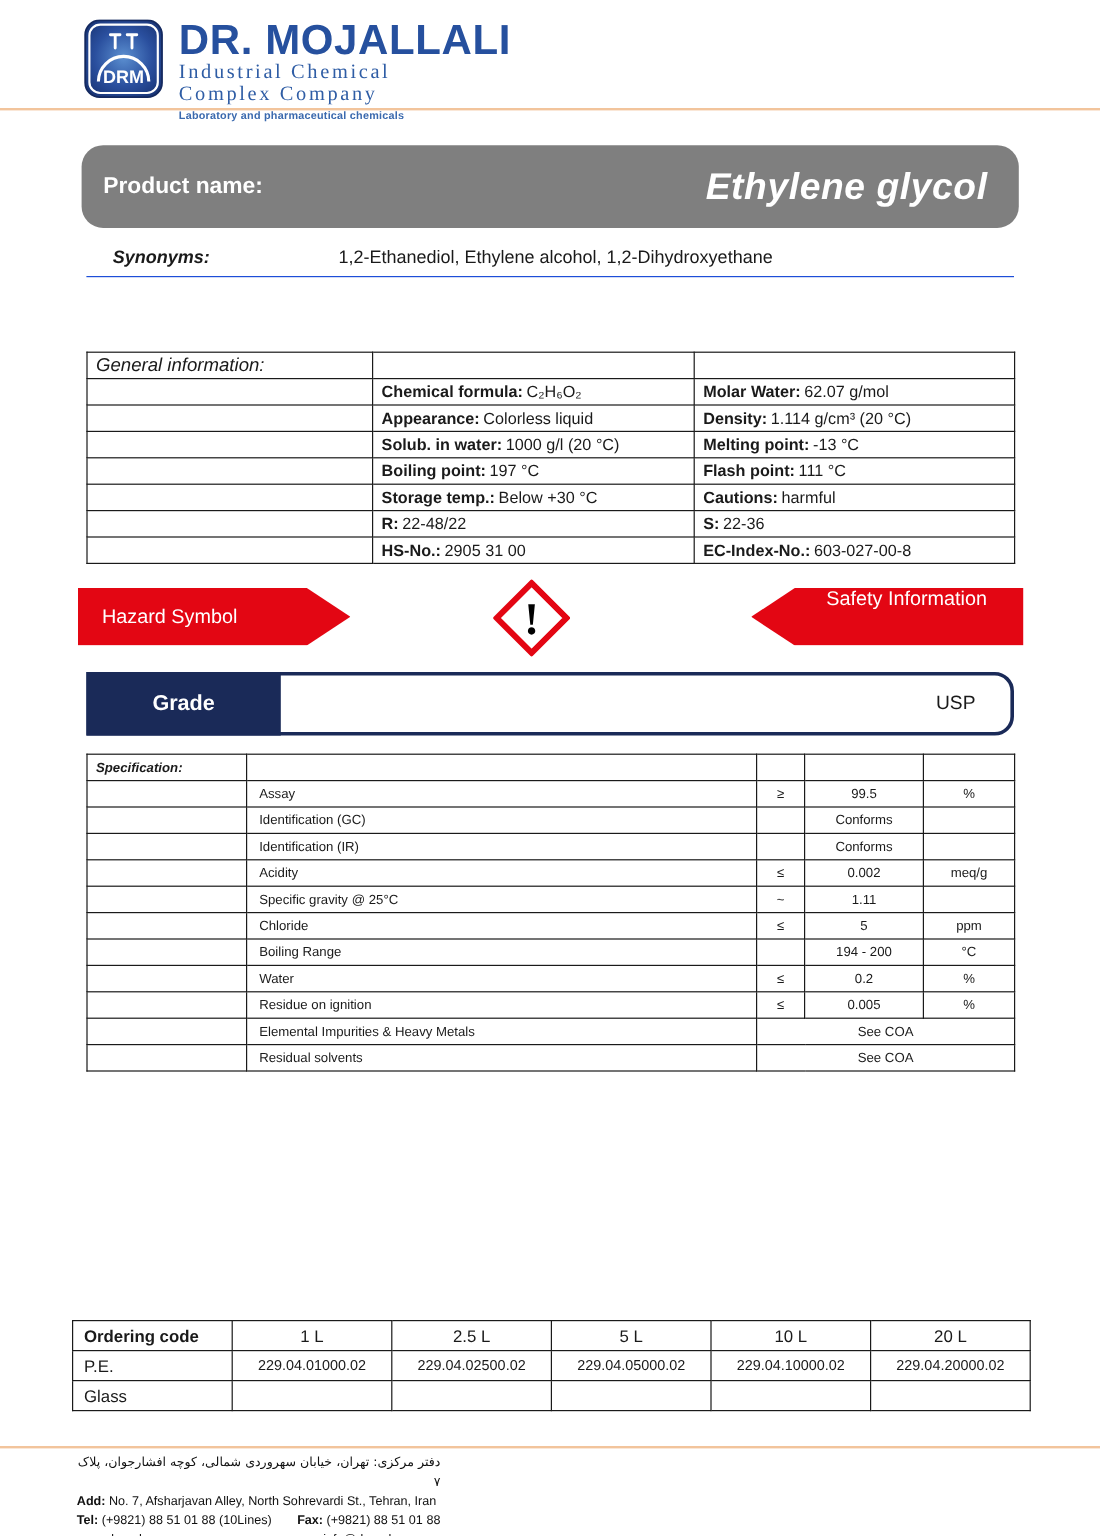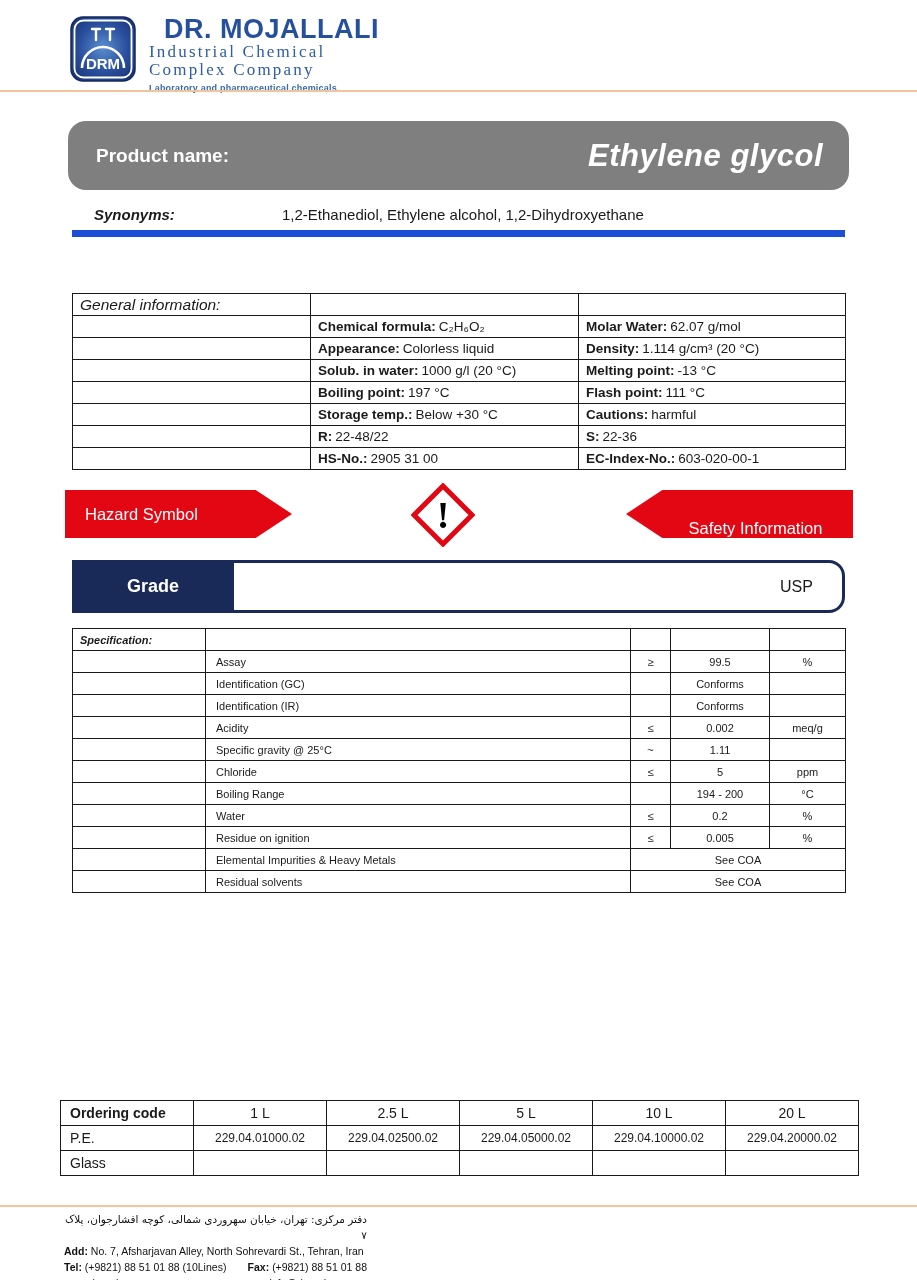--- a/index.html
+++ b/index.html
@@ -2,57 +2,57 @@
 <html><head>
 <meta charset="utf-8">
 <style>
   html,body{margin:0;padding:0;background:#fff;}
   .page{position:relative;width:917px;height:1280px;background:#ffffff;overflow:hidden;
         font-family:"Liberation Sans",sans-serif;color:#1a1a1a;}
 
   
   .logo{position:absolute;left:70px;top:16px;display:flex;gap:13px;align-items:flex-start;}
   .logo-icon svg{display:block;}
-  .logo-brand{font-size:27px;font-weight:bold;color:#26509e;letter-spacing:.5px;line-height:1;margin-left:15px;}
+  .logo-brand{font-size:35px;font-weight:bold;color:#26509e;letter-spacing:.5px;line-height:1;}
   .logo-sub{font-family:"Liberation Serif",serif;font-size:17px;color:#2f5da5;letter-spacing:2.2px;line-height:1.08;}
   .logo-tag{font-size:9px;font-weight:bold;color:#3a69ae;margin-top:3px;letter-spacing:.2px;}
 
   .rule-top{position:absolute;left:0;right:0;top:90px;height:2px;background:#f2c49c;}
   .rule-bottom{position:absolute;left:0;right:0;top:1205px;height:2px;background:#f2c49c;}
 
   
   .product-banner{position:absolute;left:68px;top:121px;width:781px;height:69px;background:#7f7f7f;
      border-radius:18px;display:flex;align-items:center;justify-content:space-between;
-     padding:0 26px 0 28px;box-sizing:border-box;color:#fff;}
+     padding:0 26px 0 18px;box-sizing:border-box;color:#fff;}
   .pb-label{font-size:19px;font-weight:600;}
   .pb-name{font-size:31px;font-weight:bold;font-style:italic;letter-spacing:.5px;}
 
   
   .identifiers{position:absolute;left:72px;top:199px;width:773px;}
-  .id-row{display:flex;align-items:center;height:31px;border-bottom:7px solid #1d4ed8;}
+  .id-row{display:flex;align-items:center;height:31px;border-bottom:1px solid #1d4ed8;}
   .id-label{width:210px;padding-left:22px;font-weight:bold;font-style:italic;font-size:15px;box-sizing:border-box;}
   .id-value{font-size:15px;}
 
   
   table{border-collapse:collapse;table-layout:fixed;}
   td{border:1px solid #1a1a1a;font-size:13.5px;padding:0 7px;overflow:hidden;white-space:nowrap;}
 
   .gi-table{position:absolute;left:72px;top:293px;width:773px;}
   .gi-table td{height:21px;}
   .gi-title{font-style:italic;font-size:15.5px;}
   .gi-table b{font-weight:bold;}
   .gi-val{margin-left:3px;}
 
   
   .hazard-banner{position:absolute;left:65px;top:490px;width:227px;height:48px;background:#e30613;
      clip-path:polygon(0 0,84% 0,100% 50%,84% 100%,0 100%);
      color:#fff;font-size:16.5px;display:flex;align-items:center;padding-left:20px;box-sizing:border-box;}
   .safety-banner{position:absolute;left:626px;top:490px;width:227px;height:48px;background:#e30613;
      clip-path:polygon(16% 0,100% 0,100% 100%,16% 100%,0 50%);
-     color:#fff;font-size:16.5px;display:flex;align-items:flex-end;justify-content:center;
+     color:#fff;font-size:16.5px;display:flex;align-items:flex-start;justify-content:center;
      padding-left:32px;box-sizing:border-box;}
   .ghs{position:absolute;left:411px;top:483px;}
 
   
   .grade-outline{position:absolute;left:72px;top:560px;width:773px;height:53px;box-sizing:border-box;
      border:3px solid #1a2a58;border-radius:0 16px 16px 0;background:#fff;}
   .grade-label{position:absolute;left:72px;top:560px;width:162px;height:53px;background:#1a2a58;color:#fff;
      display:flex;align-items:center;justify-content:center;font-size:18px;font-weight:bold;}
   .grade-value{position:absolute;left:780px;top:560px;height:53px;display:flex;align-items:center;font-size:16px;color:#1a1a1a;}
 
@@ -159,21 +159,21 @@
       <td><b>Cautions:</b><span class="gi-val">harmful</span></td>
     </tr>
     <tr>
       <td></td>
       <td><b>R:</b><span class="gi-val">22-48/22</span></td>
       <td><b>S:</b><span class="gi-val">22-36</span></td>
     </tr>
     <tr>
       <td></td>
       <td><b>HS-No.:</b><span class="gi-val">2905 31 00</span></td>
-      <td><b>EC-Index-No.:</b><span class="gi-val">603-020-00-1</span></td>
+      <td><b>EC-Index-No.:</b><span class="gi-val">603-027-00-8</span></td>
     </tr>
   </tbody>
     </table>
 
   <div class="hazard-banner">
     <span>Hazard Symbol</span>
   </div>
   <div class="ghs">
     <svg width="64" height="64" viewBox="0 0 64 64">
       <polygon points="32,3 61,32 32,61 3,32" fill="#ffffff" stroke="#e30613" stroke-width="5"></polygon>

